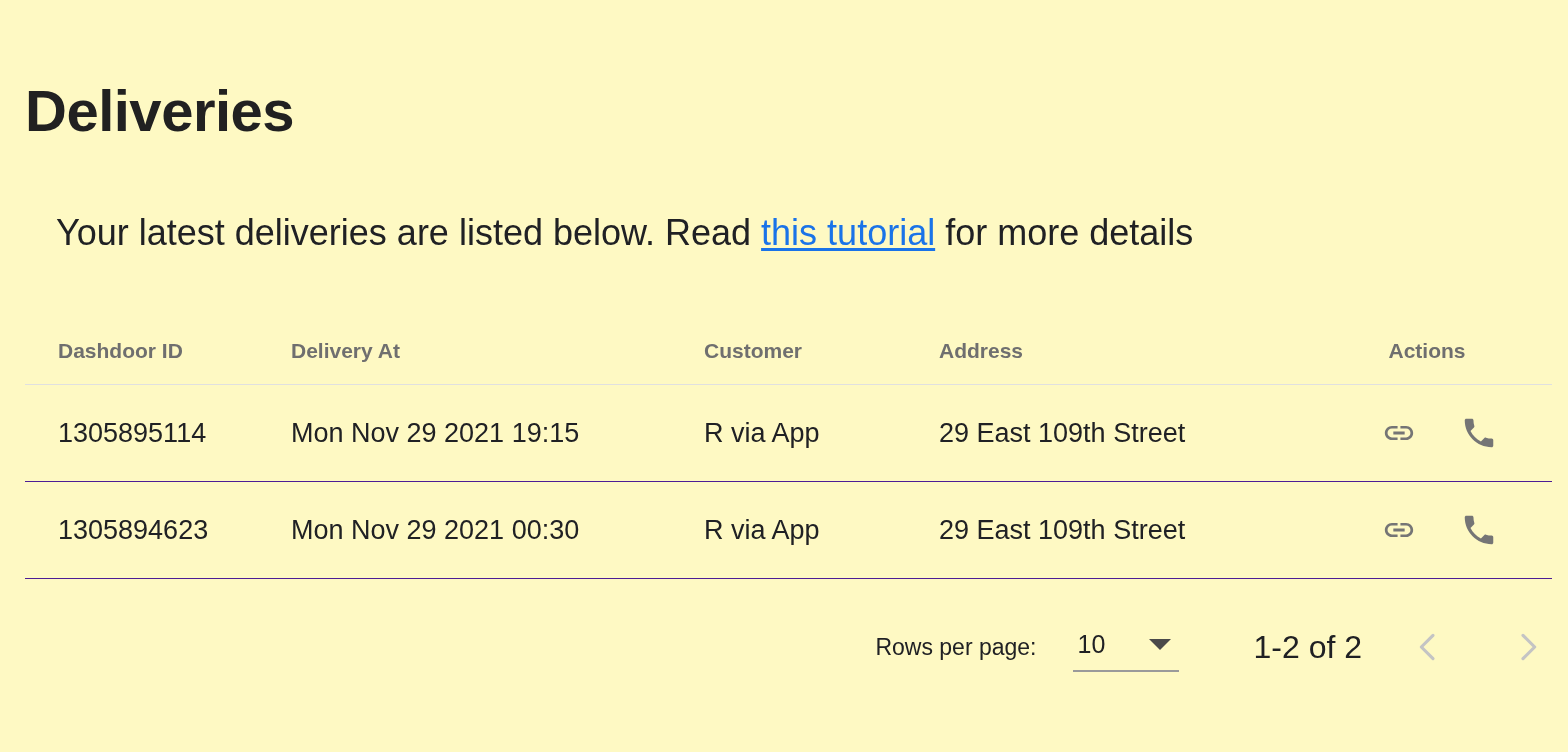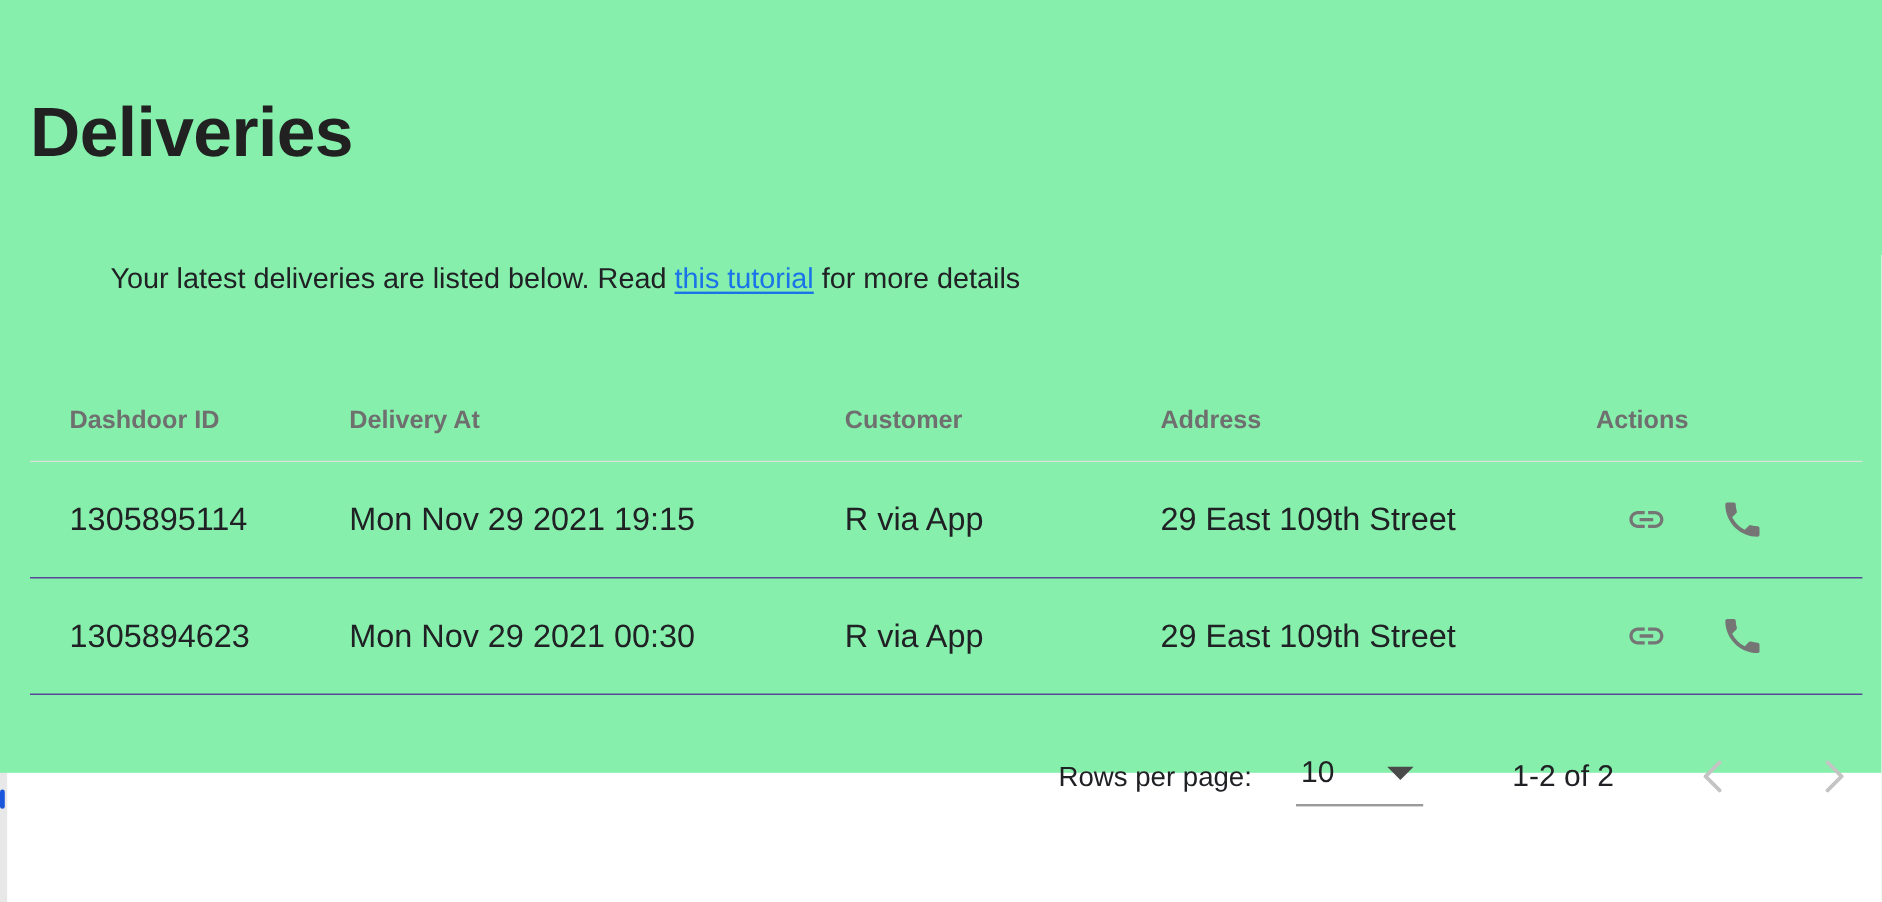--- a/index.html
+++ b/index.html
@@ -33,44 +33,43 @@
     height: 16px;
     background: #1a56db;
     border-radius: 2px;
   }
 
   .page {
     position: absolute;
     left: 0;
     top: 0;
     width: 1568px;
-    height: 644px;
-    background: #86efac;
+    height: 752px;
+    background: #fef9c3;
   }
 
   .page-title {
     position: absolute;
     left: 25px;
     top: 37px;
     font-size: 58px;
     line-height: 70px;
     font-weight: 700;
     letter-spacing: -0.5px;
     color: #212121;
   }
 
   .subtitle {
     position: absolute;
     left: 56px;
     top: 213px;
-    font-size: 24px;
+    font-size: 36px;
     line-height: 40px;
     color: #202124;
     white-space: nowrap;
-    margin-left: 36px;
   }
   .subtitle a {
     color: #1a73e8;
     text-decoration: underline;
     text-underline-offset: 3px;
   }
 
   
   .table {
     position: absolute;
@@ -87,22 +86,22 @@
     height: 67px;
     border-bottom: 1px solid #e0e0e0;
   }
   .body-row {
     height: 97px;
     border-bottom: 1px solid #4c1d95;
   }
   .c-id      { width: 266px; padding-left: 33px; box-sizing: border-box; }
   .c-time    { width: 413px; box-sizing: border-box; }
   .c-cust    { width: 235px; box-sizing: border-box; }
-  .c-addr    { width: 363px; box-sizing: border-box; margin-left: 28px; }
-  .c-act     { flex: 1; box-sizing: border-box; display: flex; align-items: center; }
+  .c-addr    { width: 363px; box-sizing: border-box; }
+  .c-act     { flex: 1; box-sizing: border-box; display: flex; align-items: center; justify-content: center; }
 
   .th {
     font-size: 21px;
     font-weight: 700;
     color: #6f6f6f;
   }
   .td {
     font-size: 27px;
     color: #202124;
     white-space: nowrap;
@@ -157,23 +156,23 @@
     color: #202124;
   }
   .caret {
     width: 0; height: 0;
     border-left: 11px solid transparent;
     border-right: 11px solid transparent;
     border-top: 11px solid #4a4a4a;
     margin-left: 14px;
   }
   .range-label {
-    font-size: 25px;
-    color: #202124;
-    margin-right: 59px;
+    font-size: 32px;
+    color: #202124;
+    margin-right: 42px;
   }
   .nav-btn {
     width: 48px;
     height: 48px;
     display: flex;
     align-items: center;
     justify-content: center;
     cursor: pointer;
   }
   .nav-gap { width: 52px; }

